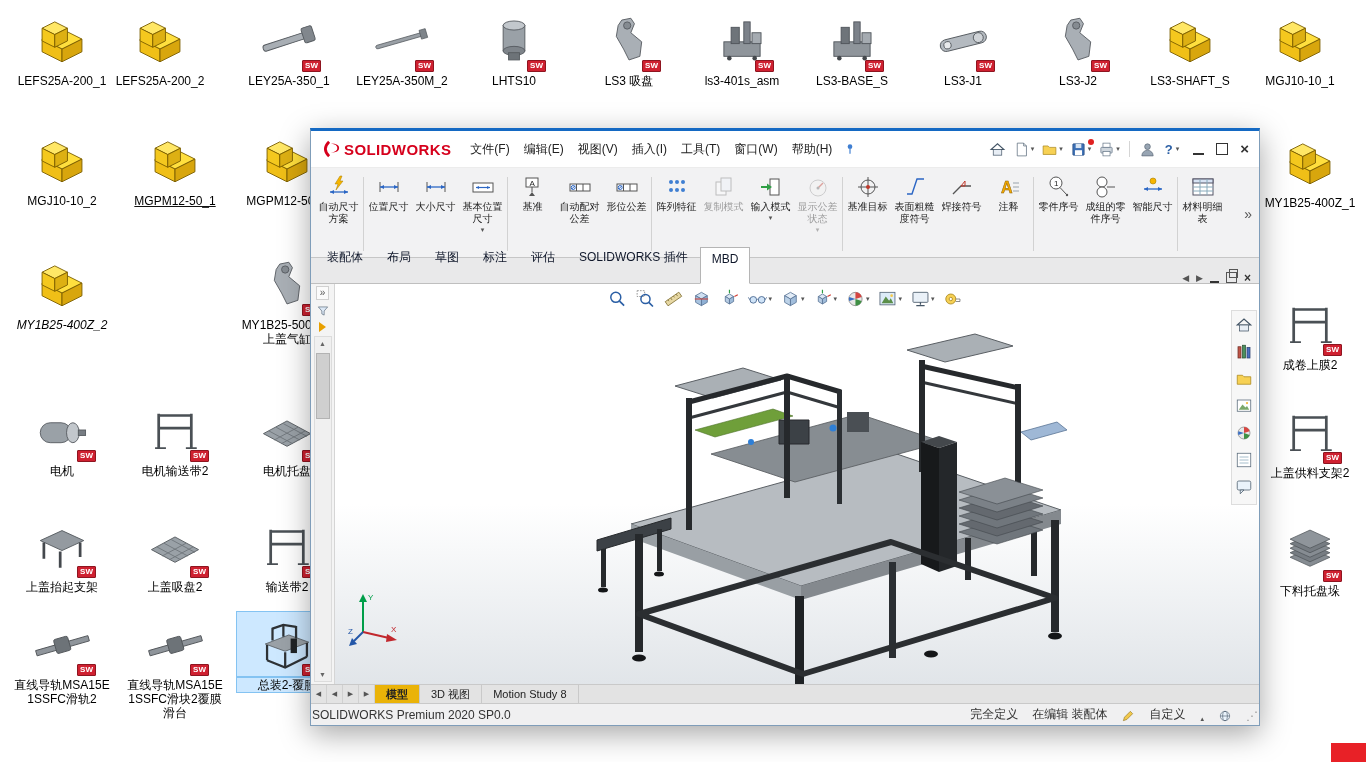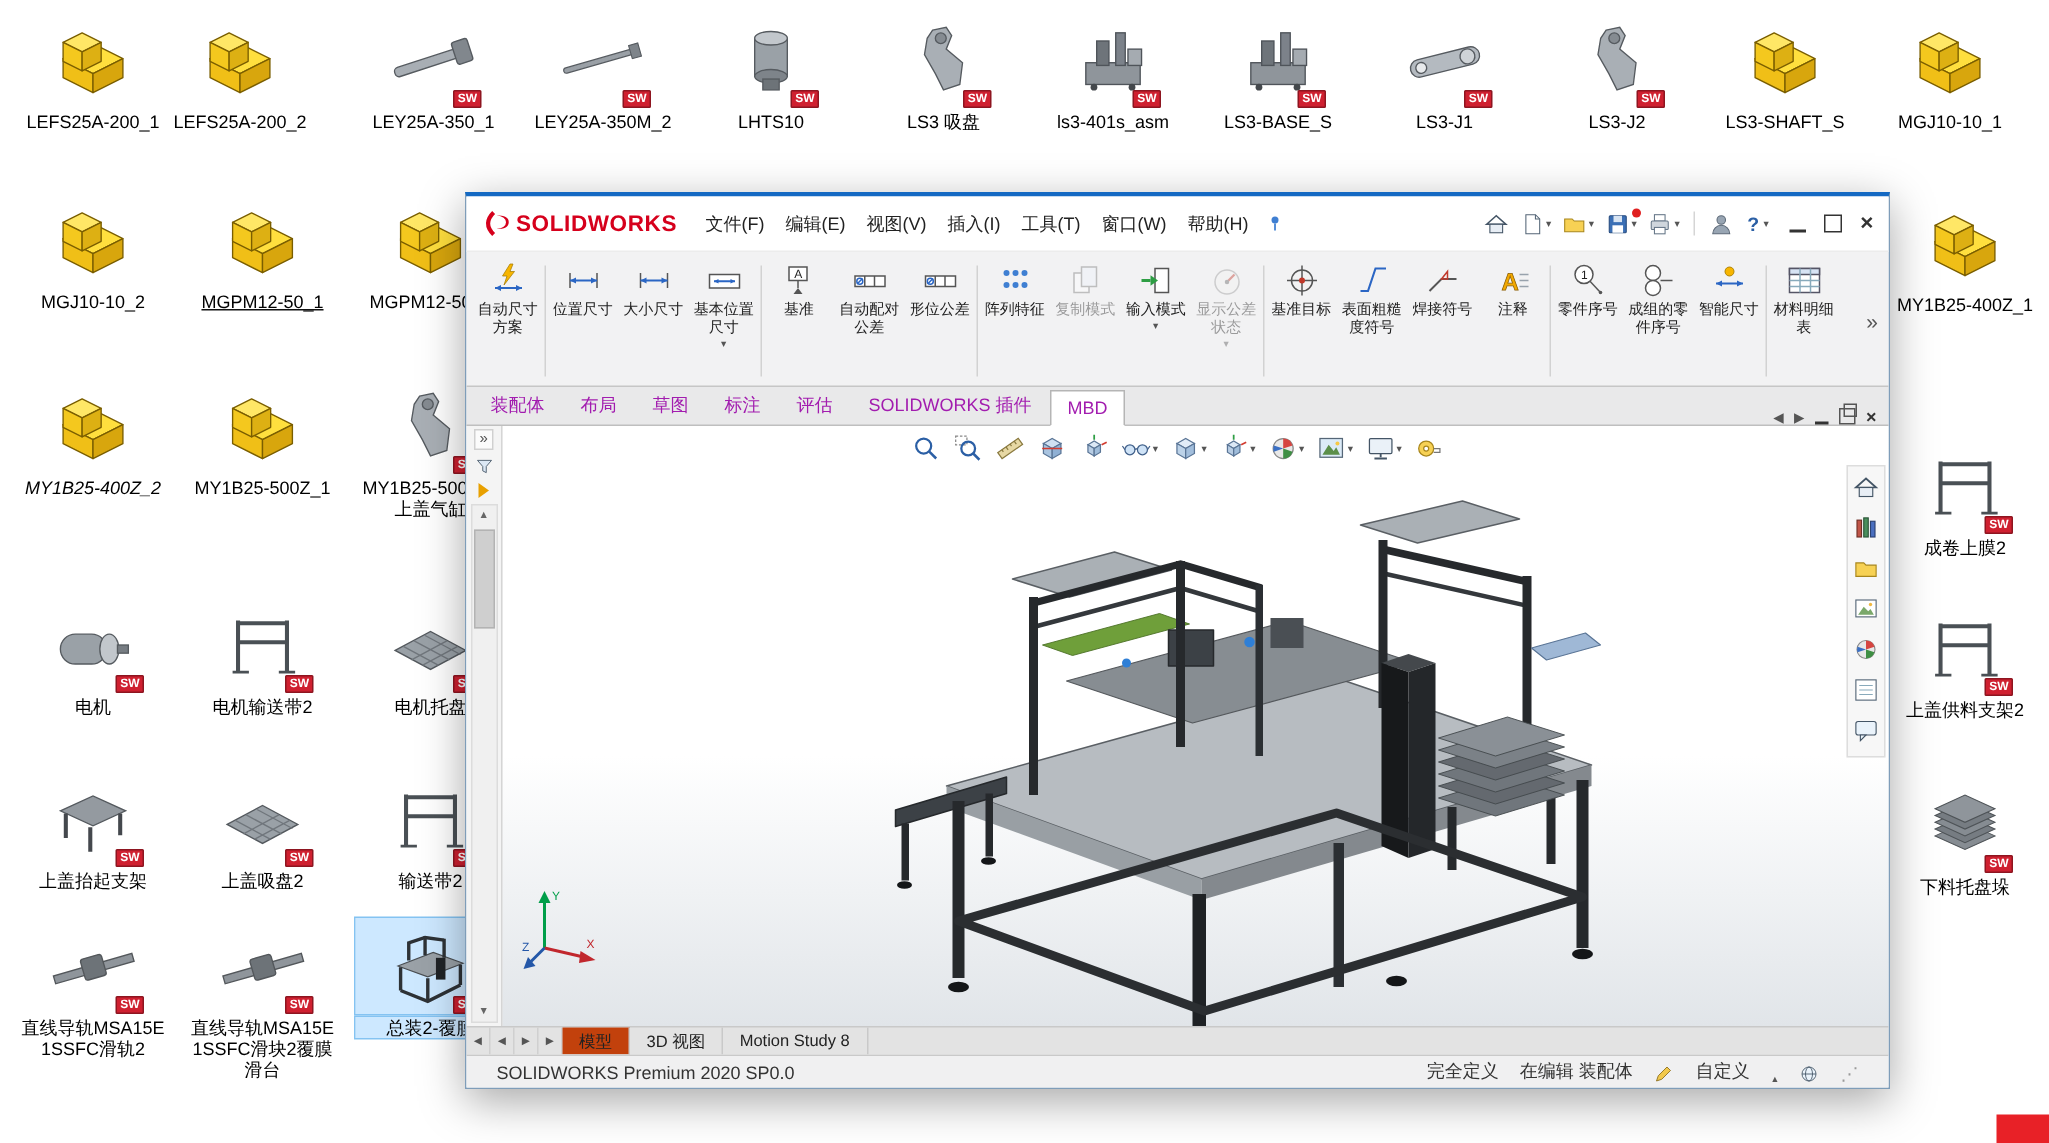--- a/index.html
+++ b/index.html
@@ -41,21 +41,21 @@
   .rbtn{width:47px;display:flex;flex-direction:column;align-items:center;padding-top:4px;gap:2px}
   .rlabel{font-size:10px;line-height:12px;text-align:center;color:#222;max-height:25px;overflow:hidden}
   .rcaret{font-size:7px;color:#555;line-height:6px}
   .rbtn.disabled{opacity:.42}
   .rsep{width:1px;background:#d2d2d2;margin:6px 1px;flex:0 0 aupx}
   .rmore{align-self:center;margin-left:auto;color:#555;font-size:14px;padding:0 5px}
   
   .tabbar{flex:0 0 auto;height:25px;background:#e9e9ea;border-bottom:1px solid #bfbfbf;
       display:flex;align-items:flex-end;padding-left:4px}
   #cmtabs{display:flex;align-items:flex-end}
-  .cmtab{padding:4px 11px 4px;font-size:12px;color:#a21caf;border:1px solid transparent;margin-bottom:-1px}
+  .cmtab{padding:4px 11px 17px;font-size:12px;color:#0f172a;border:1px solid transparent;margin-bottom:-1px}
   .cmtab.active{background:#fff;border-color:#b5b5b5;border-bottom-color:#fff}
   .docwin-ctl{margin-left:auto;display:flex;align-items:center;gap:7px;padding-right:8px;color:#555;font-size:9px}
   .wc-restore{width:9px;height:9px;border:1px solid #555;position:relative;background:#e9e9ea}
   .wc-restore i{position:absolute;left:2px;top:-4px;width:7px;height:7px;border:1px solid #555;display:block;background:transparent}
   .wc-close.small{font-size:12px;line-height:10px}
   .wc-min.small{width:9px;height:8px;border-bottom-width:2px}
   
   .viewport{flex:1 1 auto;position:relative;background:linear-gradient(#ffffff 55%,#e1e5e9 100%);overflow:hidden}
   .leftstrip{position:absolute;left:0;top:0;bottom:0;width:23px;background:#f4f4f4;border-right:1px solid #d5d5d5;
       display:flex;flex-direction:column;align-items:center;padding:2px 0;gap:4px;z-index:3}
@@ -69,24 +69,24 @@
   .hubtn{display:flex;align-items:center;padding:1px}
   .taskpane{position:absolute;right:2px;top:26px;width:24px;background:#f7f7f7;border:1px solid #dddddd;
       display:flex;flex-direction:column;align-items:center;gap:6px;padding:5px 0;z-index:4}
   .model{position:absolute;left:280px;top:40px}
   .triad{position:absolute;left:36px;bottom:36px}
   
   .doctabs{flex:0 0 auto;height:18px;background:#e3e3e3;border-top:1px solid #c9c9c9;display:flex;align-items:stretch;font-size:11px}
   .dtarrow{width:15px;display:flex;align-items:center;justify-content:center;color:#555;font-size:7px;border-right:1px solid #d0d0d0}
   #doctab-list{display:flex}
   .dtab{padding:2px 11px;border-right:1px solid #c9c9c9;display:flex;align-items:center;color:#222}
-  .dtab.active{background:#c2410c;font-weight:normal}
+  .dtab.active{background:#eab308;font-weight:bold}
   
   .statusbar{flex:0 0 auto;height:21px;background:#f0f0f1;border-top:1px solid #c9c9c9;display:flex;align-items:center;
-      padding:0 20px;font-size:12px;color:#333}
+      padding:0 1px;font-size:12px;color:#333}
   .sb-right{margin-left:auto;display:flex;align-items:flex-end;gap:14px}
   .grip{color:#9a9a9a;font-size:12px}
   #corner-red{position:absolute;right:0;bottom:0;width:35px;height:19px;background:#e82127;z-index:20}
 </style>
 </head>
 <body>
 
 <svg style="position:absolute;width:0;height:0" aria-hidden="true">
 <defs>
   <symbol id="sym-yellow-block" viewBox="0 0 64 64">
@@ -549,28 +549,20 @@
       </div>
       <div class="dlabel">直线导轨MSA15E1SSFC滑轨2</div>
     </div>
     <div class="dicon" style="left: 125px; top: 128px; width: 100px; text-decoration: underline;">
       <div class="thumb">
         <svg width="58" height="58" viewBox="0 0 64 64">
           <use href="#sym-yellow-block" xlink:href="#sym-yellow-block"></use>
         </svg>
       </div>
       <div class="dlabel">MGPM12-50_1</div>
-    </div>
-    <div class="dicon" style="left: 125px; top: 252px; width: 100px;">
-      <div class="thumb">
-        <svg width="58" height="58" viewBox="0 0 64 64">
-          <use href="#sym-yellow-block" xlink:href="#sym-yellow-block"></use>
-        </svg>
-      </div>
-      <div class="dlabel">MY1B25-500Z_1</div>
     </div>
     <div class="dicon" style="left: 125px; top: 398px; width: 100px;">
       <div class="thumb">
         <svg width="58" height="58" viewBox="0 0 64 64">
           <use href="#sym-frame" xlink:href="#sym-frame"></use>
         </svg>
         <span class="swb">SW</span>
       </div>
       <div class="dlabel">电机输送带2</div>
     </div>

